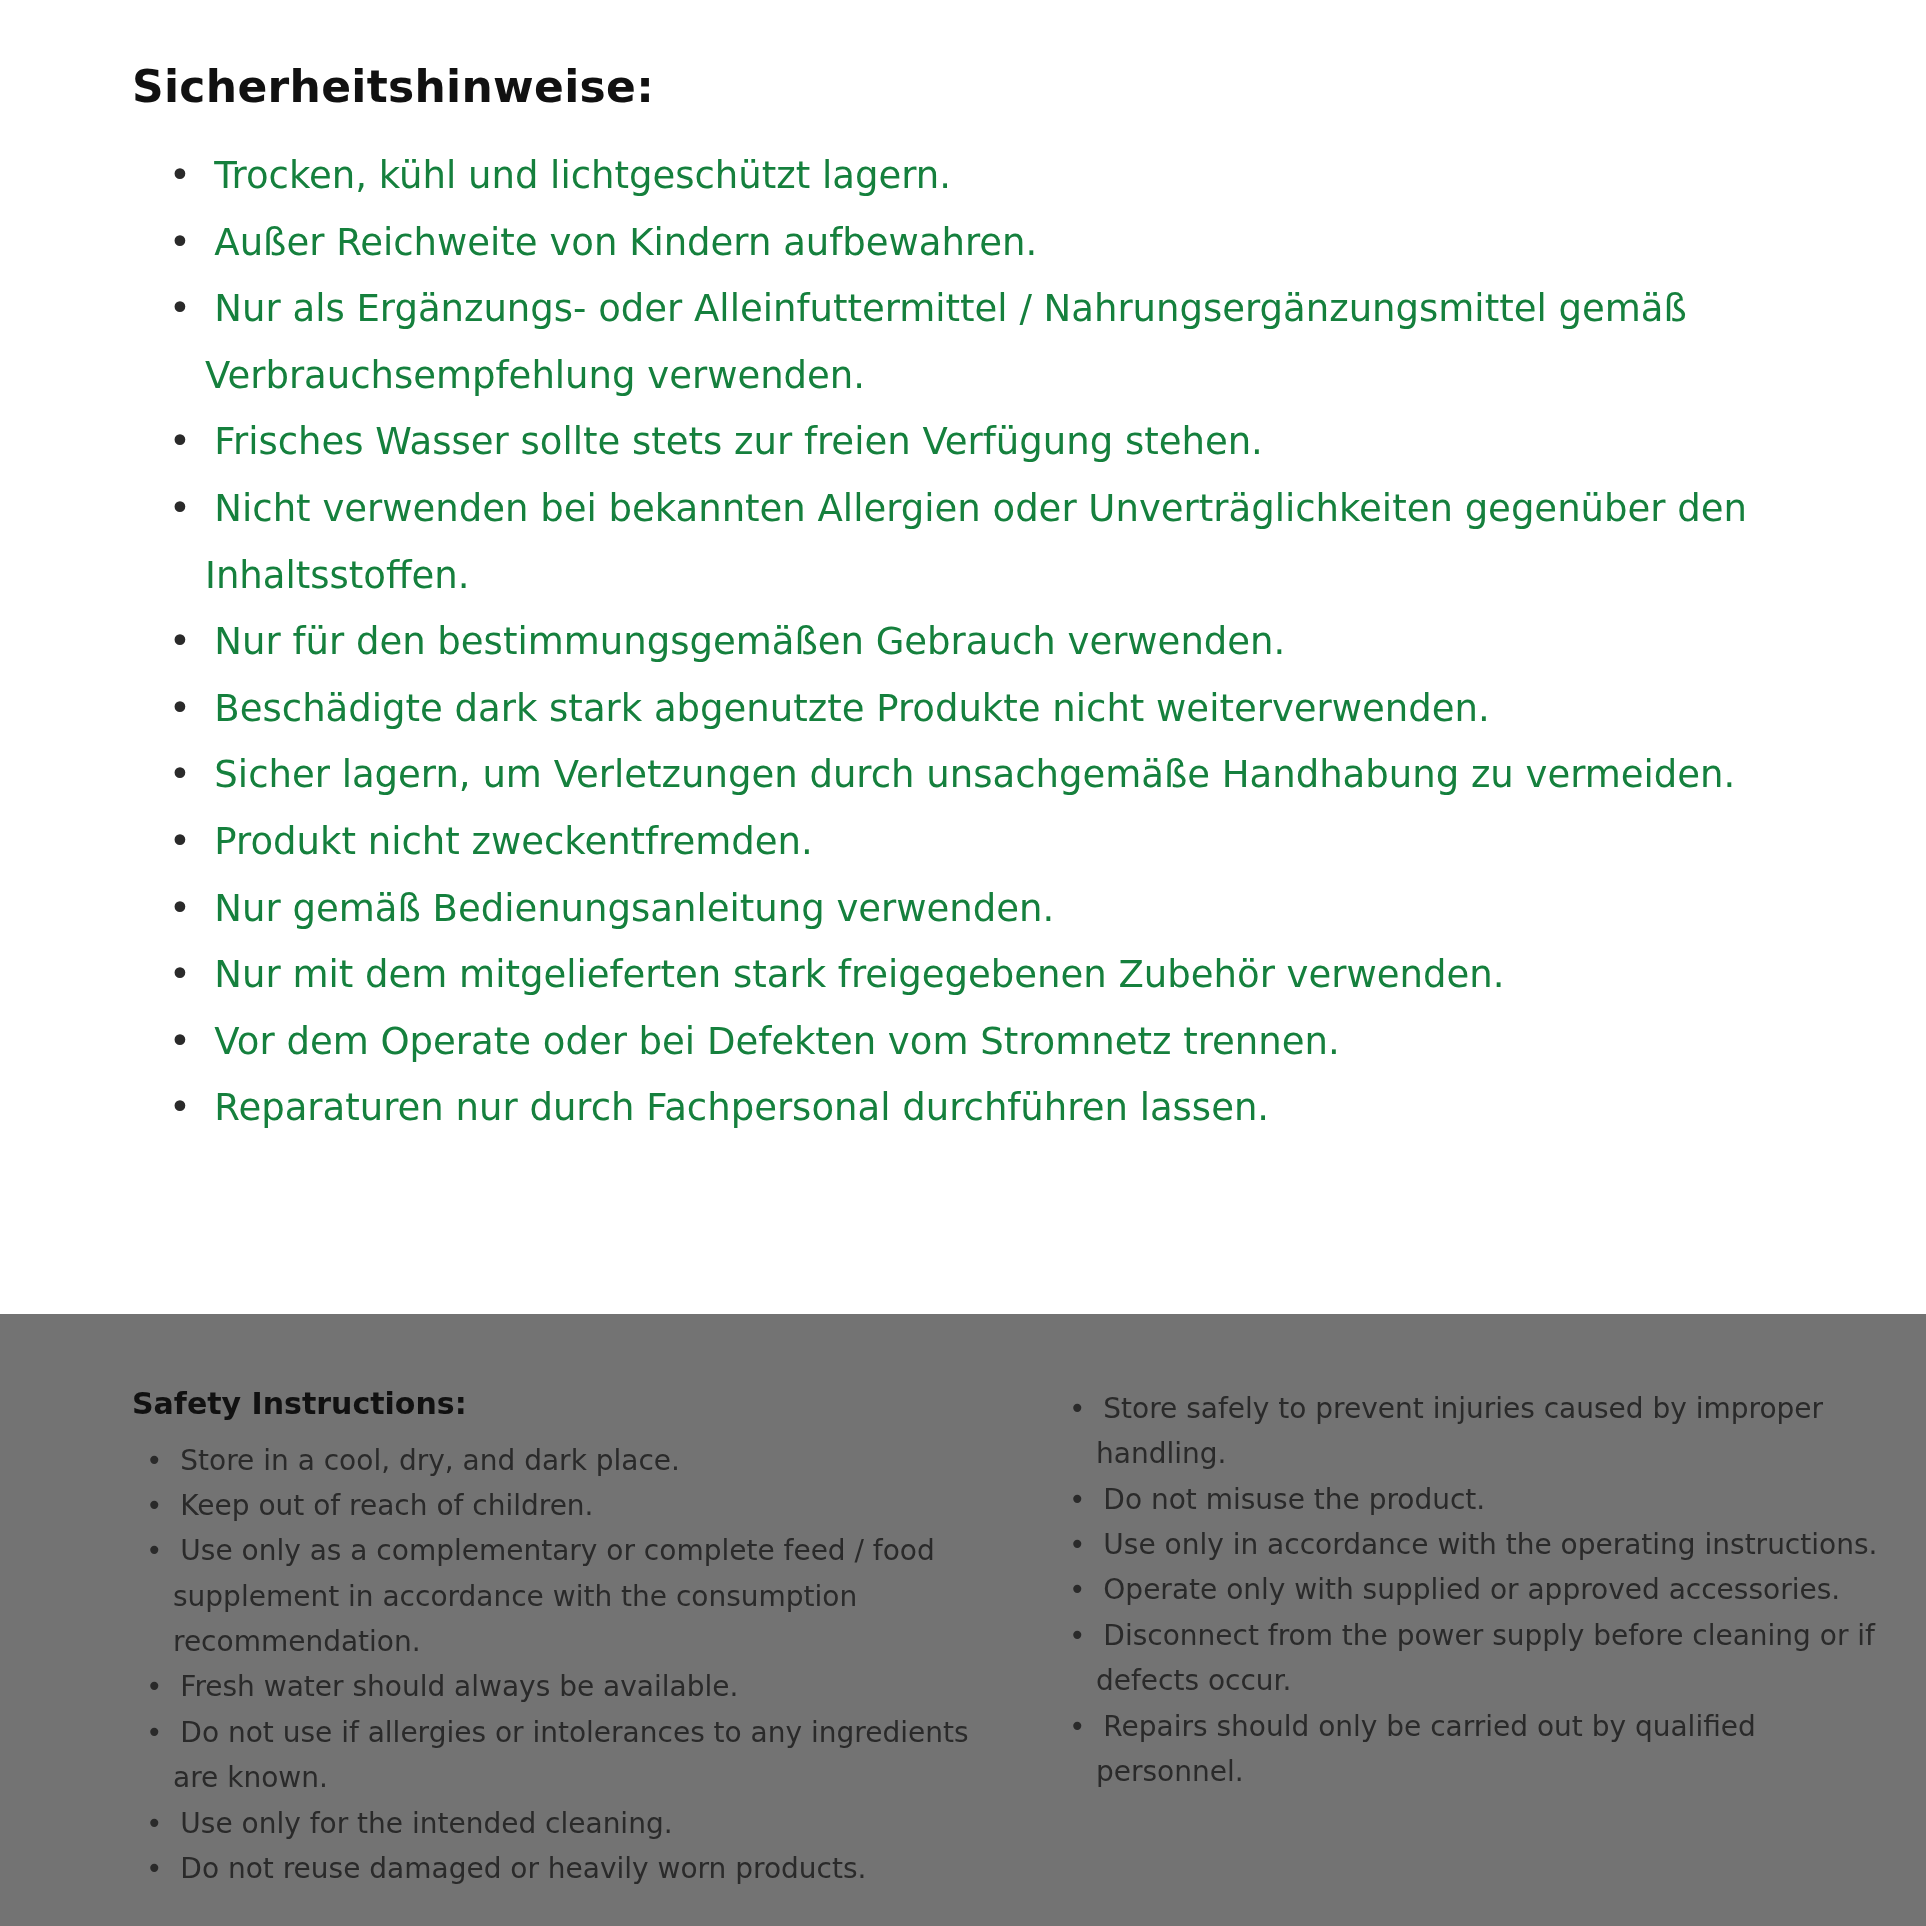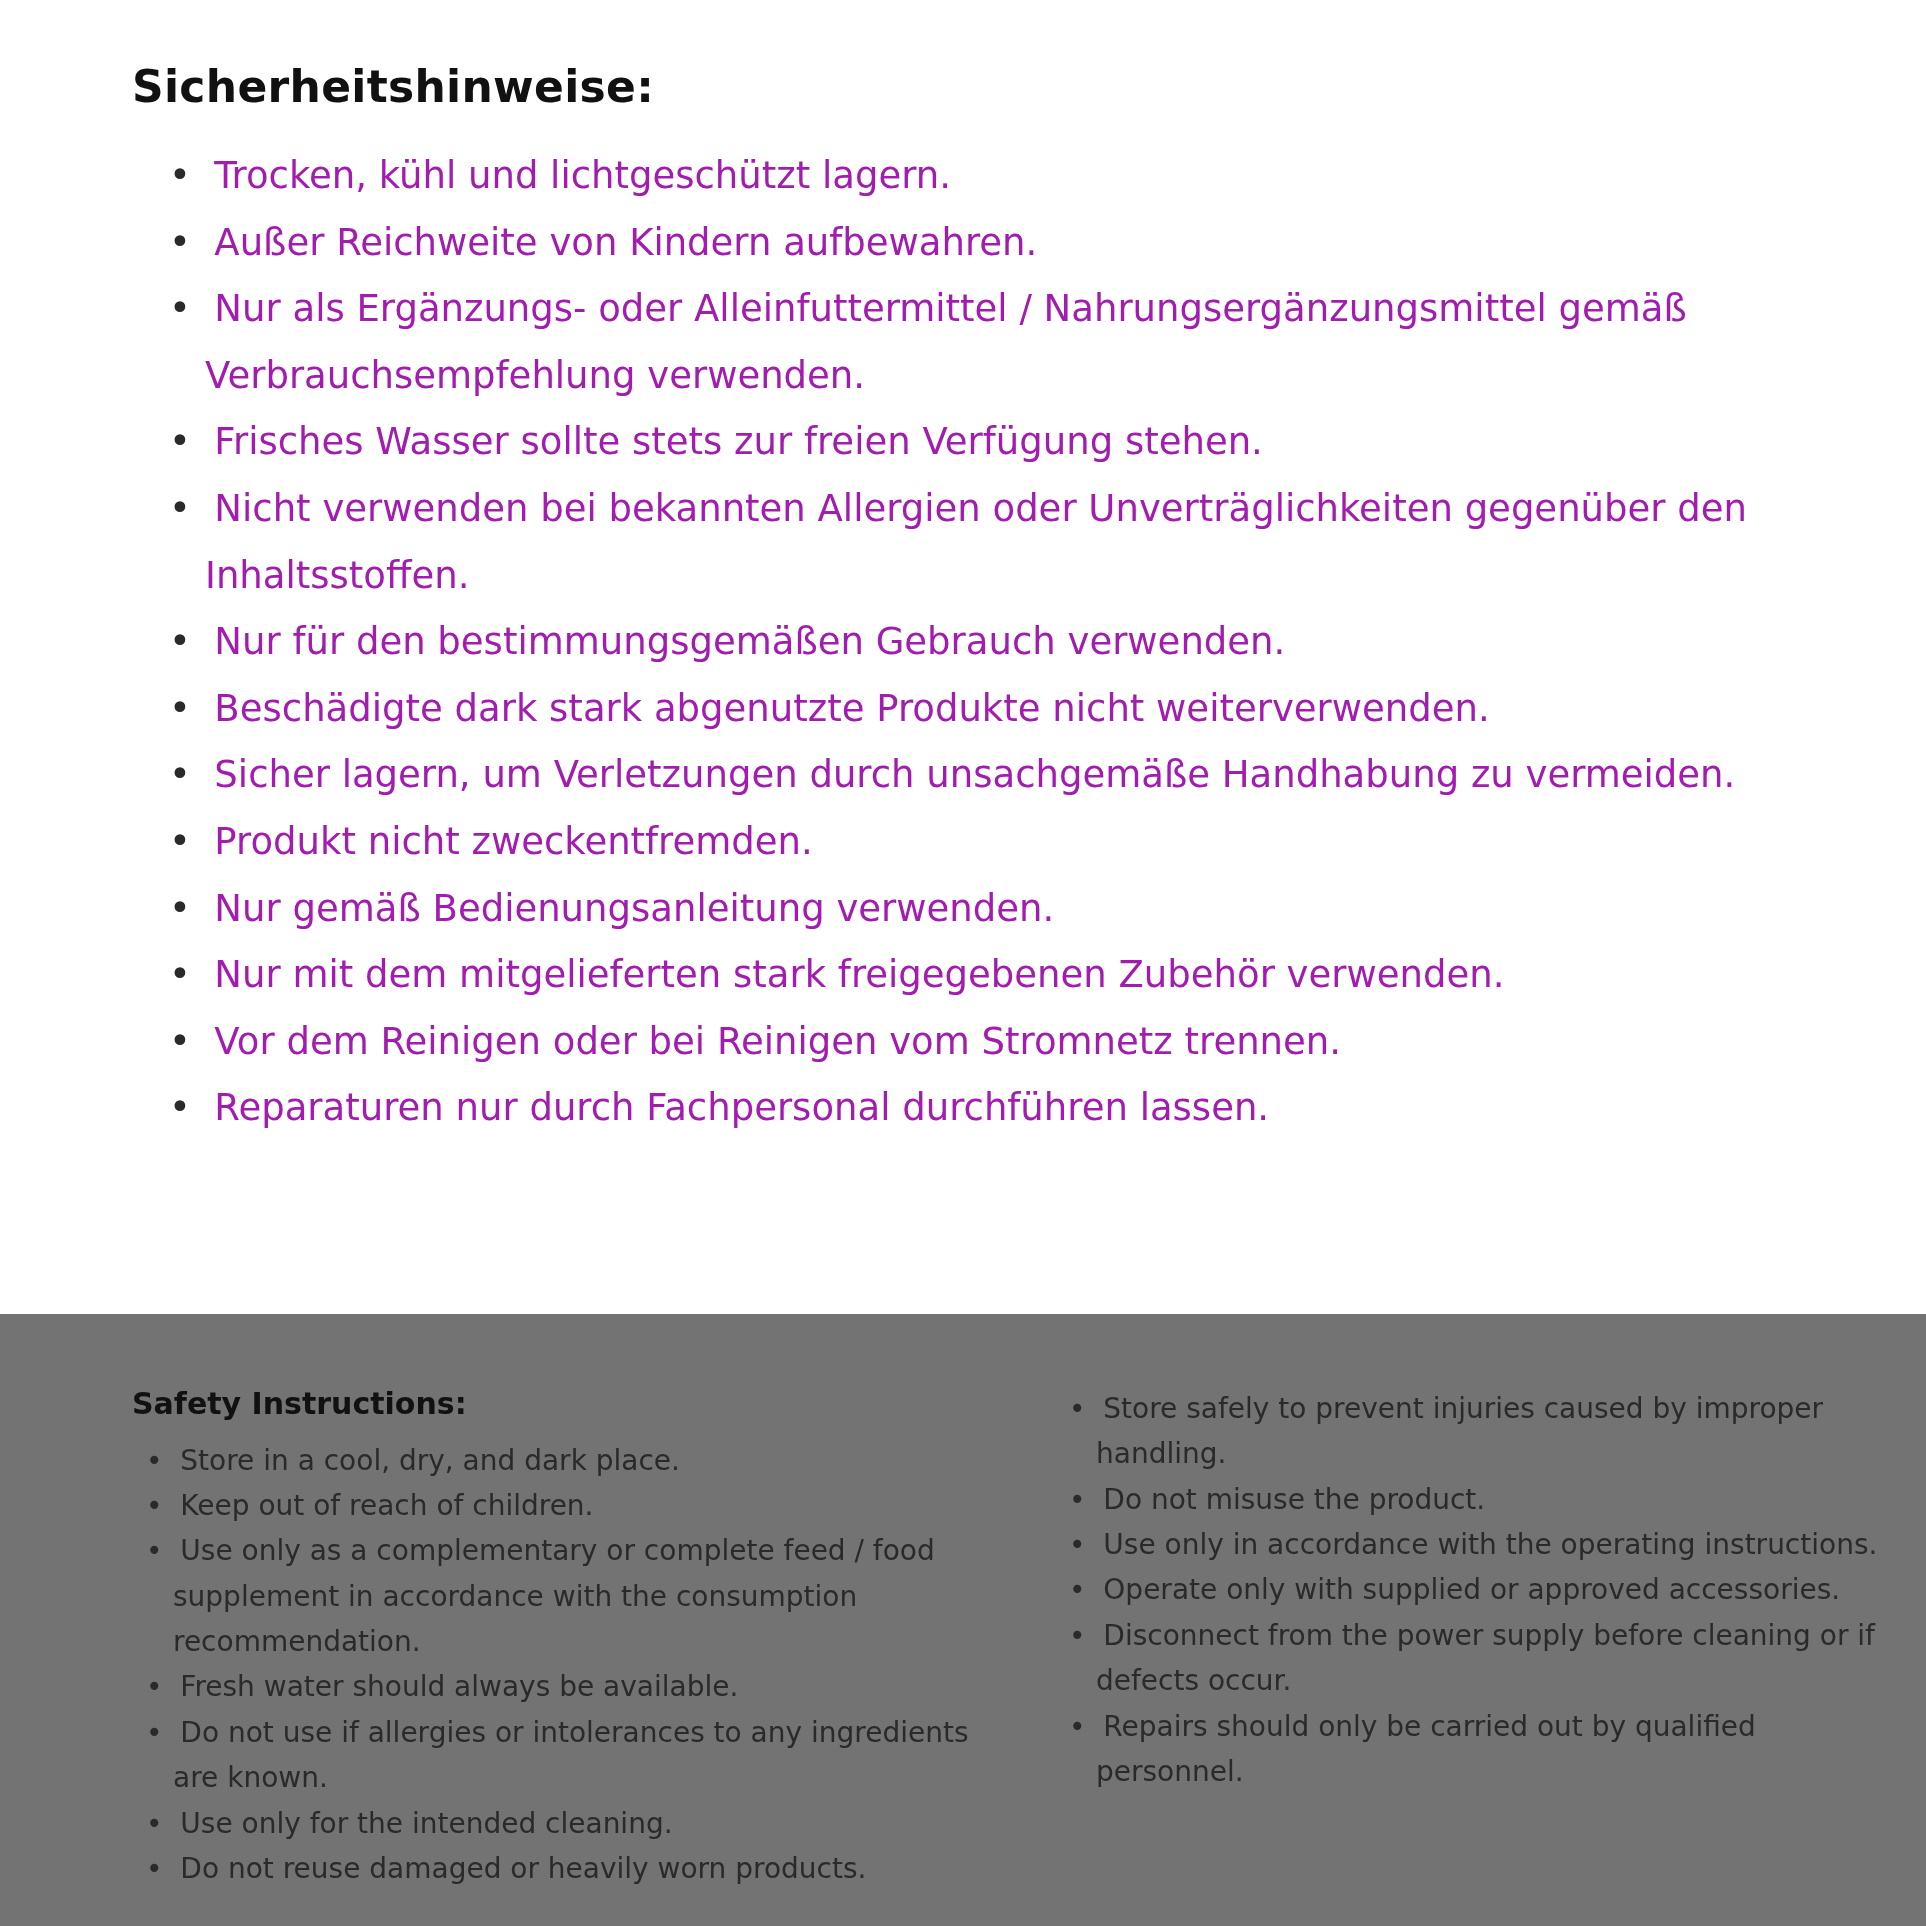--- a/index.html
+++ b/index.html
@@ -36,21 +36,21 @@
     letter-spacing: 0.3px;
   }
   .german-list {
     list-style: none;
     margin: 0;
     padding: 0 0 0 37px;
   }
   .german-list li {
     font-size: 37px;
     line-height: 1.8;
-    color: #a21caf;
+    color: #15803d;
     padding-left: 36px;
     text-indent: -36px;
   }
   .german-list li::before {
     content: "\2022\00a0\00a0";
     color: #2a2a2a;
   }
 
   
   .english-section {
@@ -110,21 +110,21 @@
       <li>Außer Reichweite von Kindern aufbewahren.</li>
       <li>Nur als Ergänzungs- oder Alleinfuttermittel / Nahrungsergänzungsmittel gemäß Verbrauchsempfehlung verwenden.</li>
       <li>Frisches Wasser sollte stets zur freien Verfügung stehen.</li>
       <li>Nicht verwenden bei bekannten Allergien oder Unverträglichkeiten gegenüber den Inhaltsstoffen.</li>
       <li>Nur für den bestimmungsgemäßen Gebrauch verwenden.</li>
       <li>Beschädigte dark stark abgenutzte Produkte nicht weiterverwenden.</li>
       <li>Sicher lagern, um Verletzungen durch unsachgemäße Handhabung zu vermeiden.</li>
       <li>Produkt nicht zweckentfremden.</li>
       <li>Nur gemäß Bedienungsanleitung verwenden.</li>
       <li>Nur mit dem mitgelieferten stark freigegebenen Zubehör verwenden.</li>
-      <li>Vor dem Reinigen oder bei Reinigen vom Stromnetz trennen.</li>
+      <li>Vor dem Operate oder bei Defekten vom Stromnetz trennen.</li>
       <li>Reparaturen nur durch Fachpersonal durchführen lassen.</li>
     </ul>
   </section>
 
   <section class="english-section">
 
     <div class="en-col en-col-left">
       <h2 class="english-title">Safety Instructions:</h2>
       <ul class="english-list">
         <li>Store in a cool, dry, and dark place.</li>

